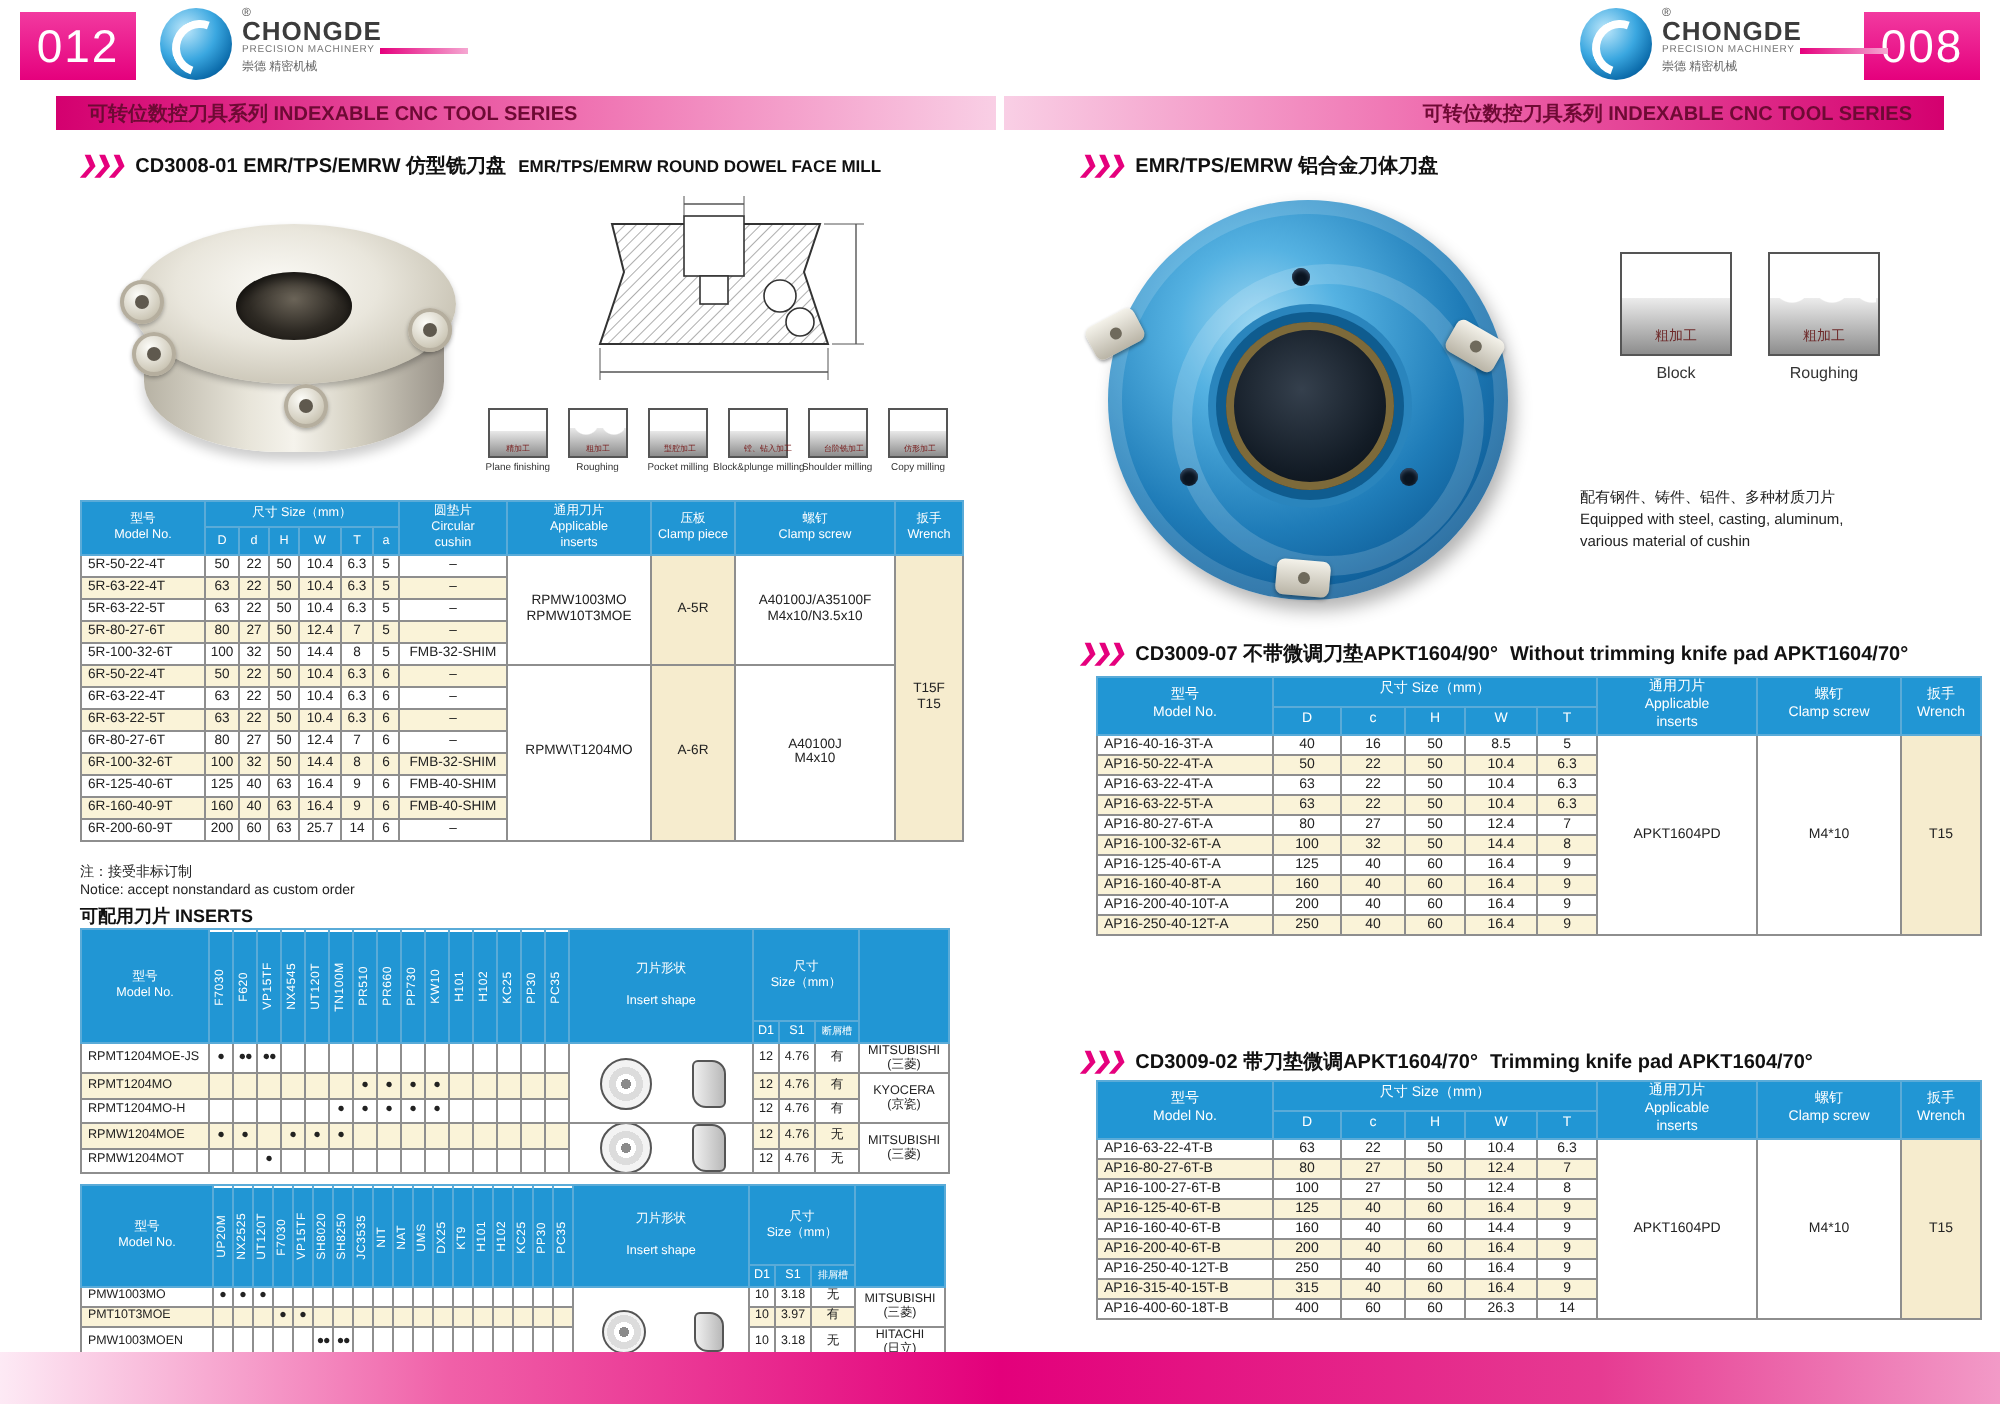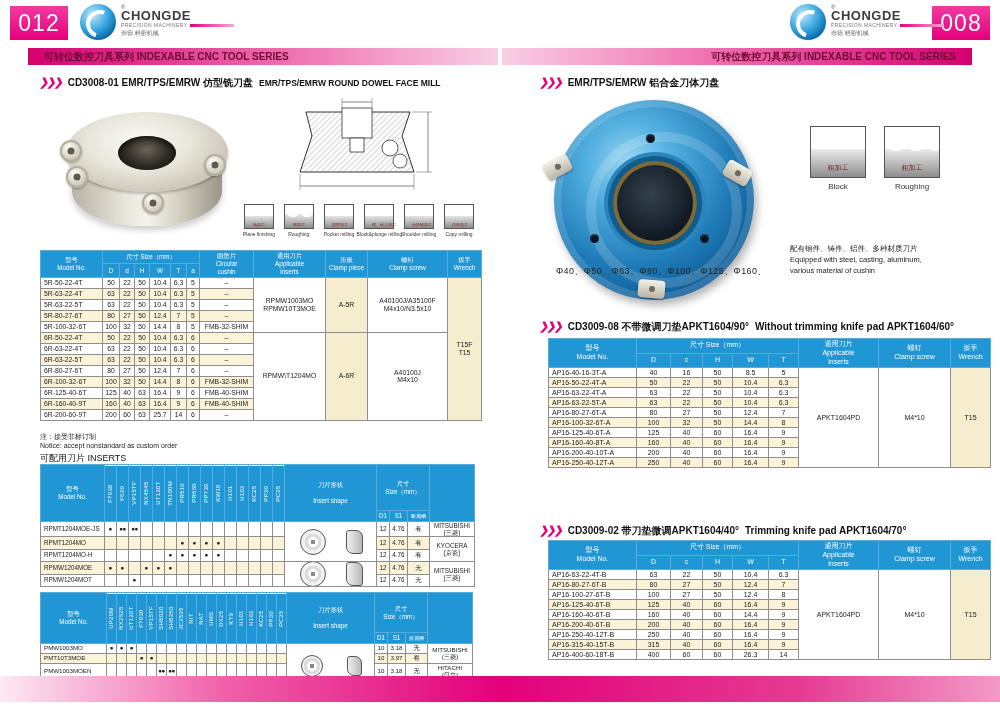--- a/index.html
+++ b/index.html
@@ -58,21 +58,21 @@
   width:24px;height:24px;border-radius:50%;border:1px solid #555;
   background:radial-gradient(circle,#8b8b8b 0 2.5px,#fff 2.5px 5px,#dcdcdc 5px 8.5px,#f3f3f3 8.5px)}
 td.shp::after{content:"";position:absolute;right:14%;top:50%;transform:translateY(-50%);
   width:15px;height:22px;border:1px solid #555;border-radius:3px 7px 3px 7px;
   background:linear-gradient(90deg,#efefef,#b9b9b9)}
 .t-ins2 td.shp::before{width:20px;height:20px}
 .t-ins2 td.shp::after{width:13px;height:18px}
 
 
 .note{position:absolute;font-size:7px;line-height:1.35;color:#222}
-.ititle{position:absolute;font-size:9px;font-weight:normal;color:#111}
+.ititle{position:absolute;font-size:9px;font-weight:bold;color:#111}
 .txtblock{position:absolute;font-size:7.5px;line-height:1.45;color:#222}
 .inv{position:absolute;font-size:9px;line-height:1.7;color:#222;letter-spacing:.4px}
 
 
 .mrow{position:absolute;display:flex;gap:8px}
 .mitem{display:flex;flex-direction:column;align-items:center;width:32px}
 .mbox{width:30px;height:25px;border:1px solid #555;position:relative;
       background:linear-gradient(#fff 0 46%,#e8e8e8 46%,#8d8d8d)}
 .mbox .cnl{position:absolute;bottom:1px;left:0;right:0;text-align:center;font-size:8px;
       transform:scale(.5);transform-origin:center bottom;color:#7a2020;white-space:nowrap}
@@ -820,27 +820,26 @@
   </div>
 </div>
 
 <div class="txtblock" style="left:790px;top:244px">
   <div>配有钢件、铸件、铝件、多种材质刀片</div>
   <div>Equipped with steel, casting, aluminum,</div>
   <div>various material of cushin</div>
 </div>
 
 <div class="inv" style="left:556px;top:264px">
-  <div>Φ40、Φ50、Φ63、Φ80、Φ100、Φ125、Φ160、</div>
 </div>
 
 <div class="sec" style="left:540px;top:320px">
   <span class="chev">❯❯❯</span>
-  <span class="t1">CD3009-08 不带微调刀垫APKT1604/90°</span>
-  <span class="t1">Without trimming knife pad APKT1604/60°</span>
+  <span class="t1">CD3009-07 不带微调刀垫APKT1604/90°</span>
+  <span class="t1">Without trimming knife pad APKT1604/70°</span>
 </div>
 
 <table class="t-ab" style="left:548px;top:338px;width:442px">
     <colgroup>
       <col style="width: 88px;">
       <col style="width: 34px;">
       <col style="width: 32px;">
       <col style="width: 30px;">
       <col style="width: 36px;">
       <col style="width: 30px;">
@@ -951,21 +950,21 @@
         <td>40</td>
         <td>60</td>
         <td>16.4</td>
         <td>9</td>
       </tr>
     </tbody>
   </table>
 
 <div class="sec" style="left:540px;top:524px">
   <span class="chev">❯❯❯</span>
-  <span class="t1">CD3009-02 带刀垫微调APKT1604/40°</span>
+  <span class="t1">CD3009-02 带刀垫微调APKT1604/70°</span>
   <span class="t1">Trimming knife pad APKT1604/70°</span>
 </div>
 
 <table class="t-ab" style="left:548px;top:540px;width:442px">
     <colgroup>
       <col style="width: 88px;">
       <col style="width: 34px;">
       <col style="width: 32px;">
       <col style="width: 30px;">
       <col style="width: 36px;">

